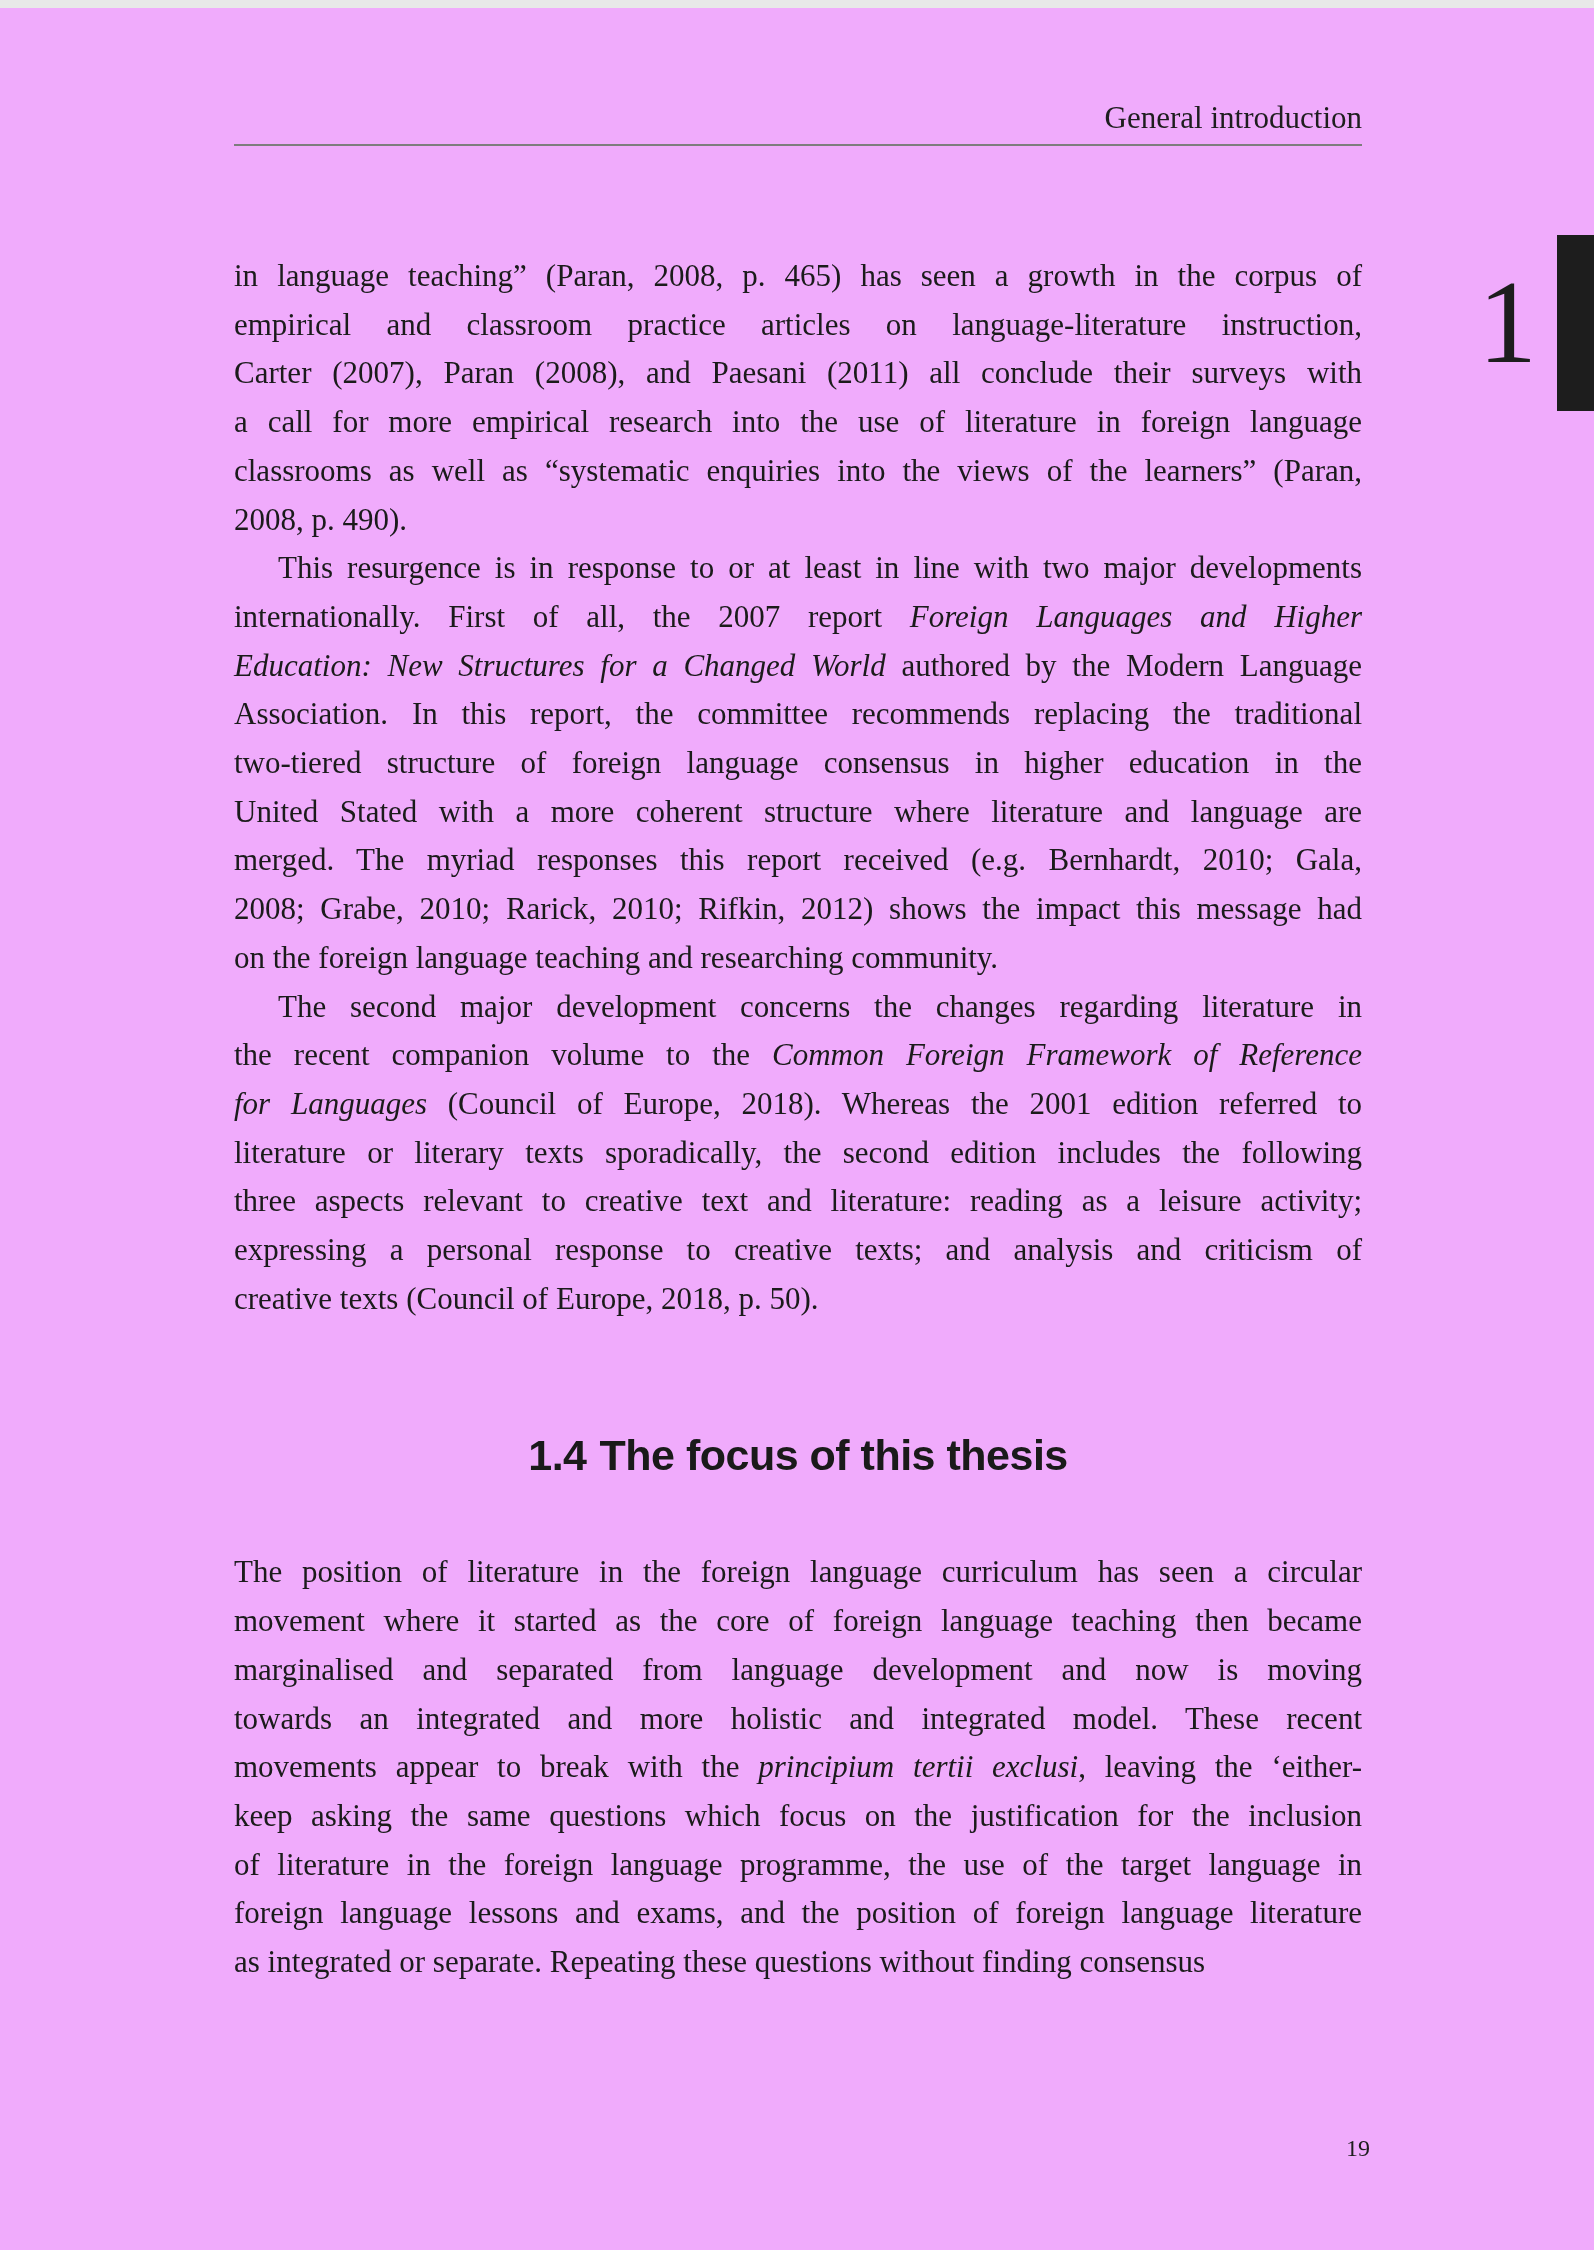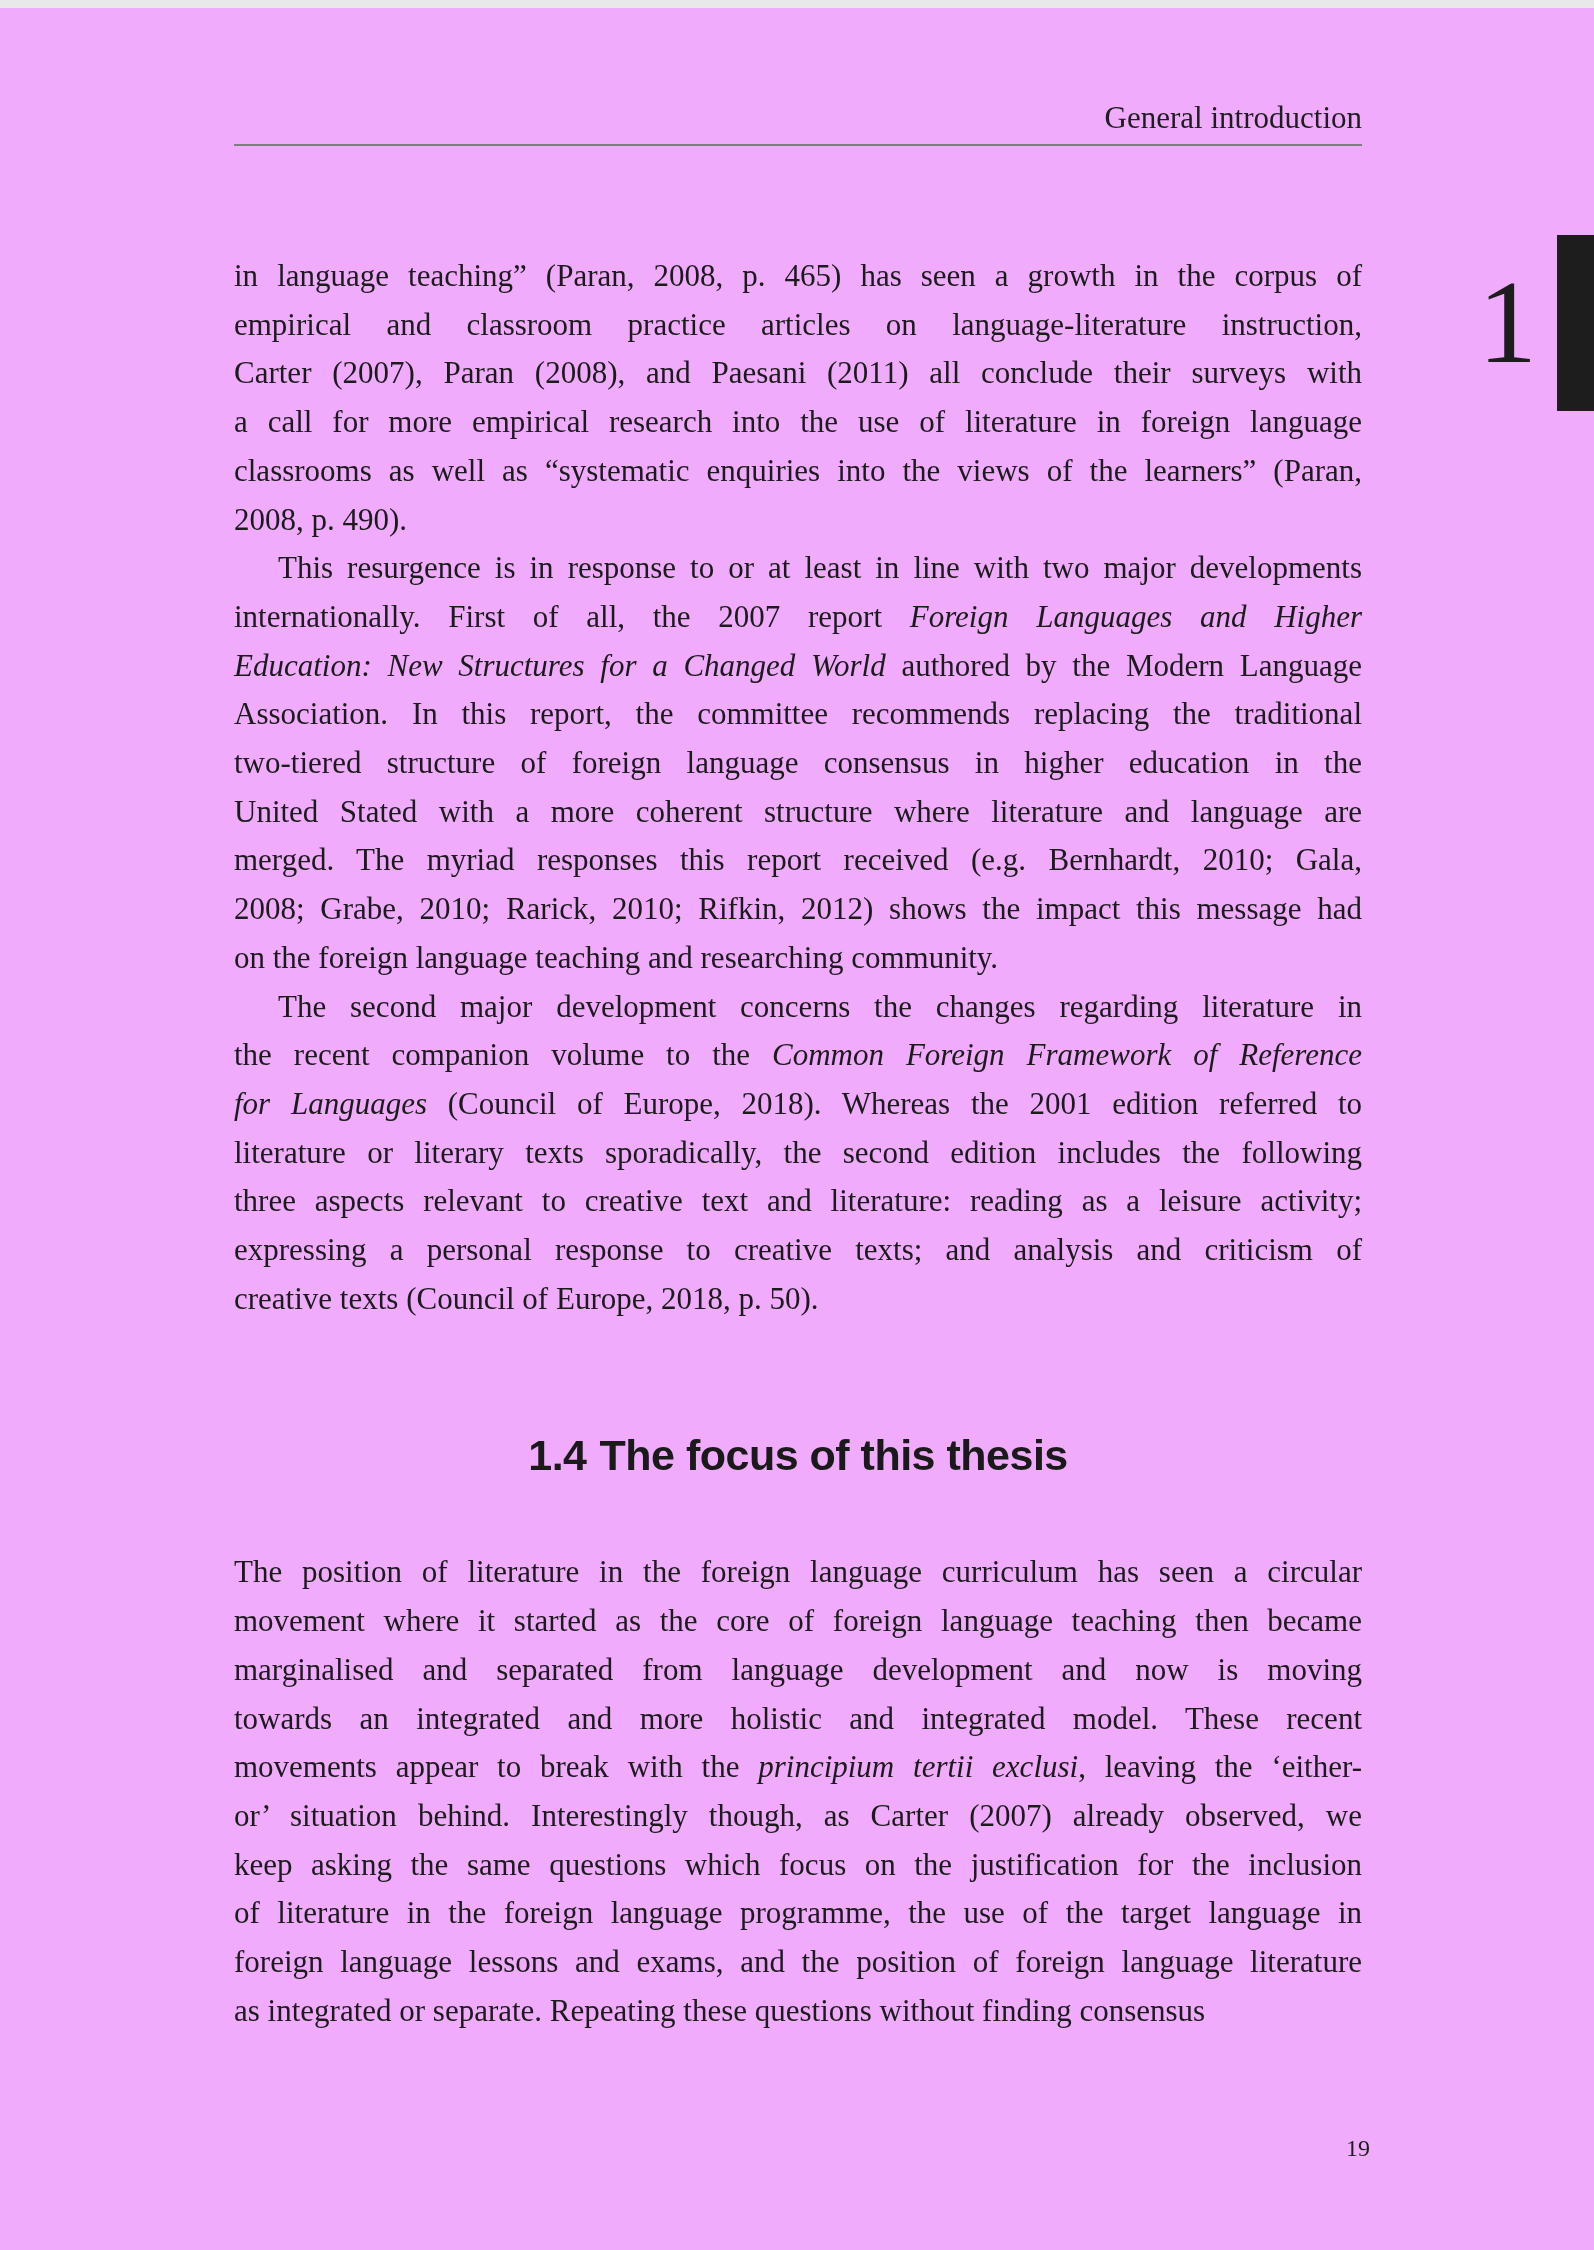--- a/index.html
+++ b/index.html
@@ -137,21 +137,20 @@
       <span class="num">1.4</span><span>The focus of this thesis</span>
     </h2>
 
     <div class="focus-block" id="focus-host">
         <div class="para">
           <div class="line"><span>The position of literature in the foreign language curriculum has seen a circular</span></div>
           <div class="line"><span>movement where it started as the core of foreign language teaching then became</span></div>
           <div class="line"><span>marginalised and separated from language development and now is moving</span></div>
           <div class="line"><span>towards an integrated and more holistic and integrated model. These recent</span></div>
           <div class="line"><span>movements appear to break with the </span><em>principium tertii exclusi</em><span>, leaving the ‘either-</span></div>
-          <div class="line"><span>or’ situation behind. Interestingly though, as Carter (2007) already observed, we</span></div>
           <div class="line"><span>keep asking the same questions which focus on the justification for the inclusion</span></div>
           <div class="line"><span>of literature in the foreign language programme, the use of the target language in</span></div>
           <div class="line"><span>foreign language lessons and exams, and the position of foreign language literature</span></div>
           <div class="line last"><span>as integrated or separate. Repeating these questions without finding consensus</span></div>
         </div>
       </div>
 
   </div>
 
   <div class="page-number">19</div>

